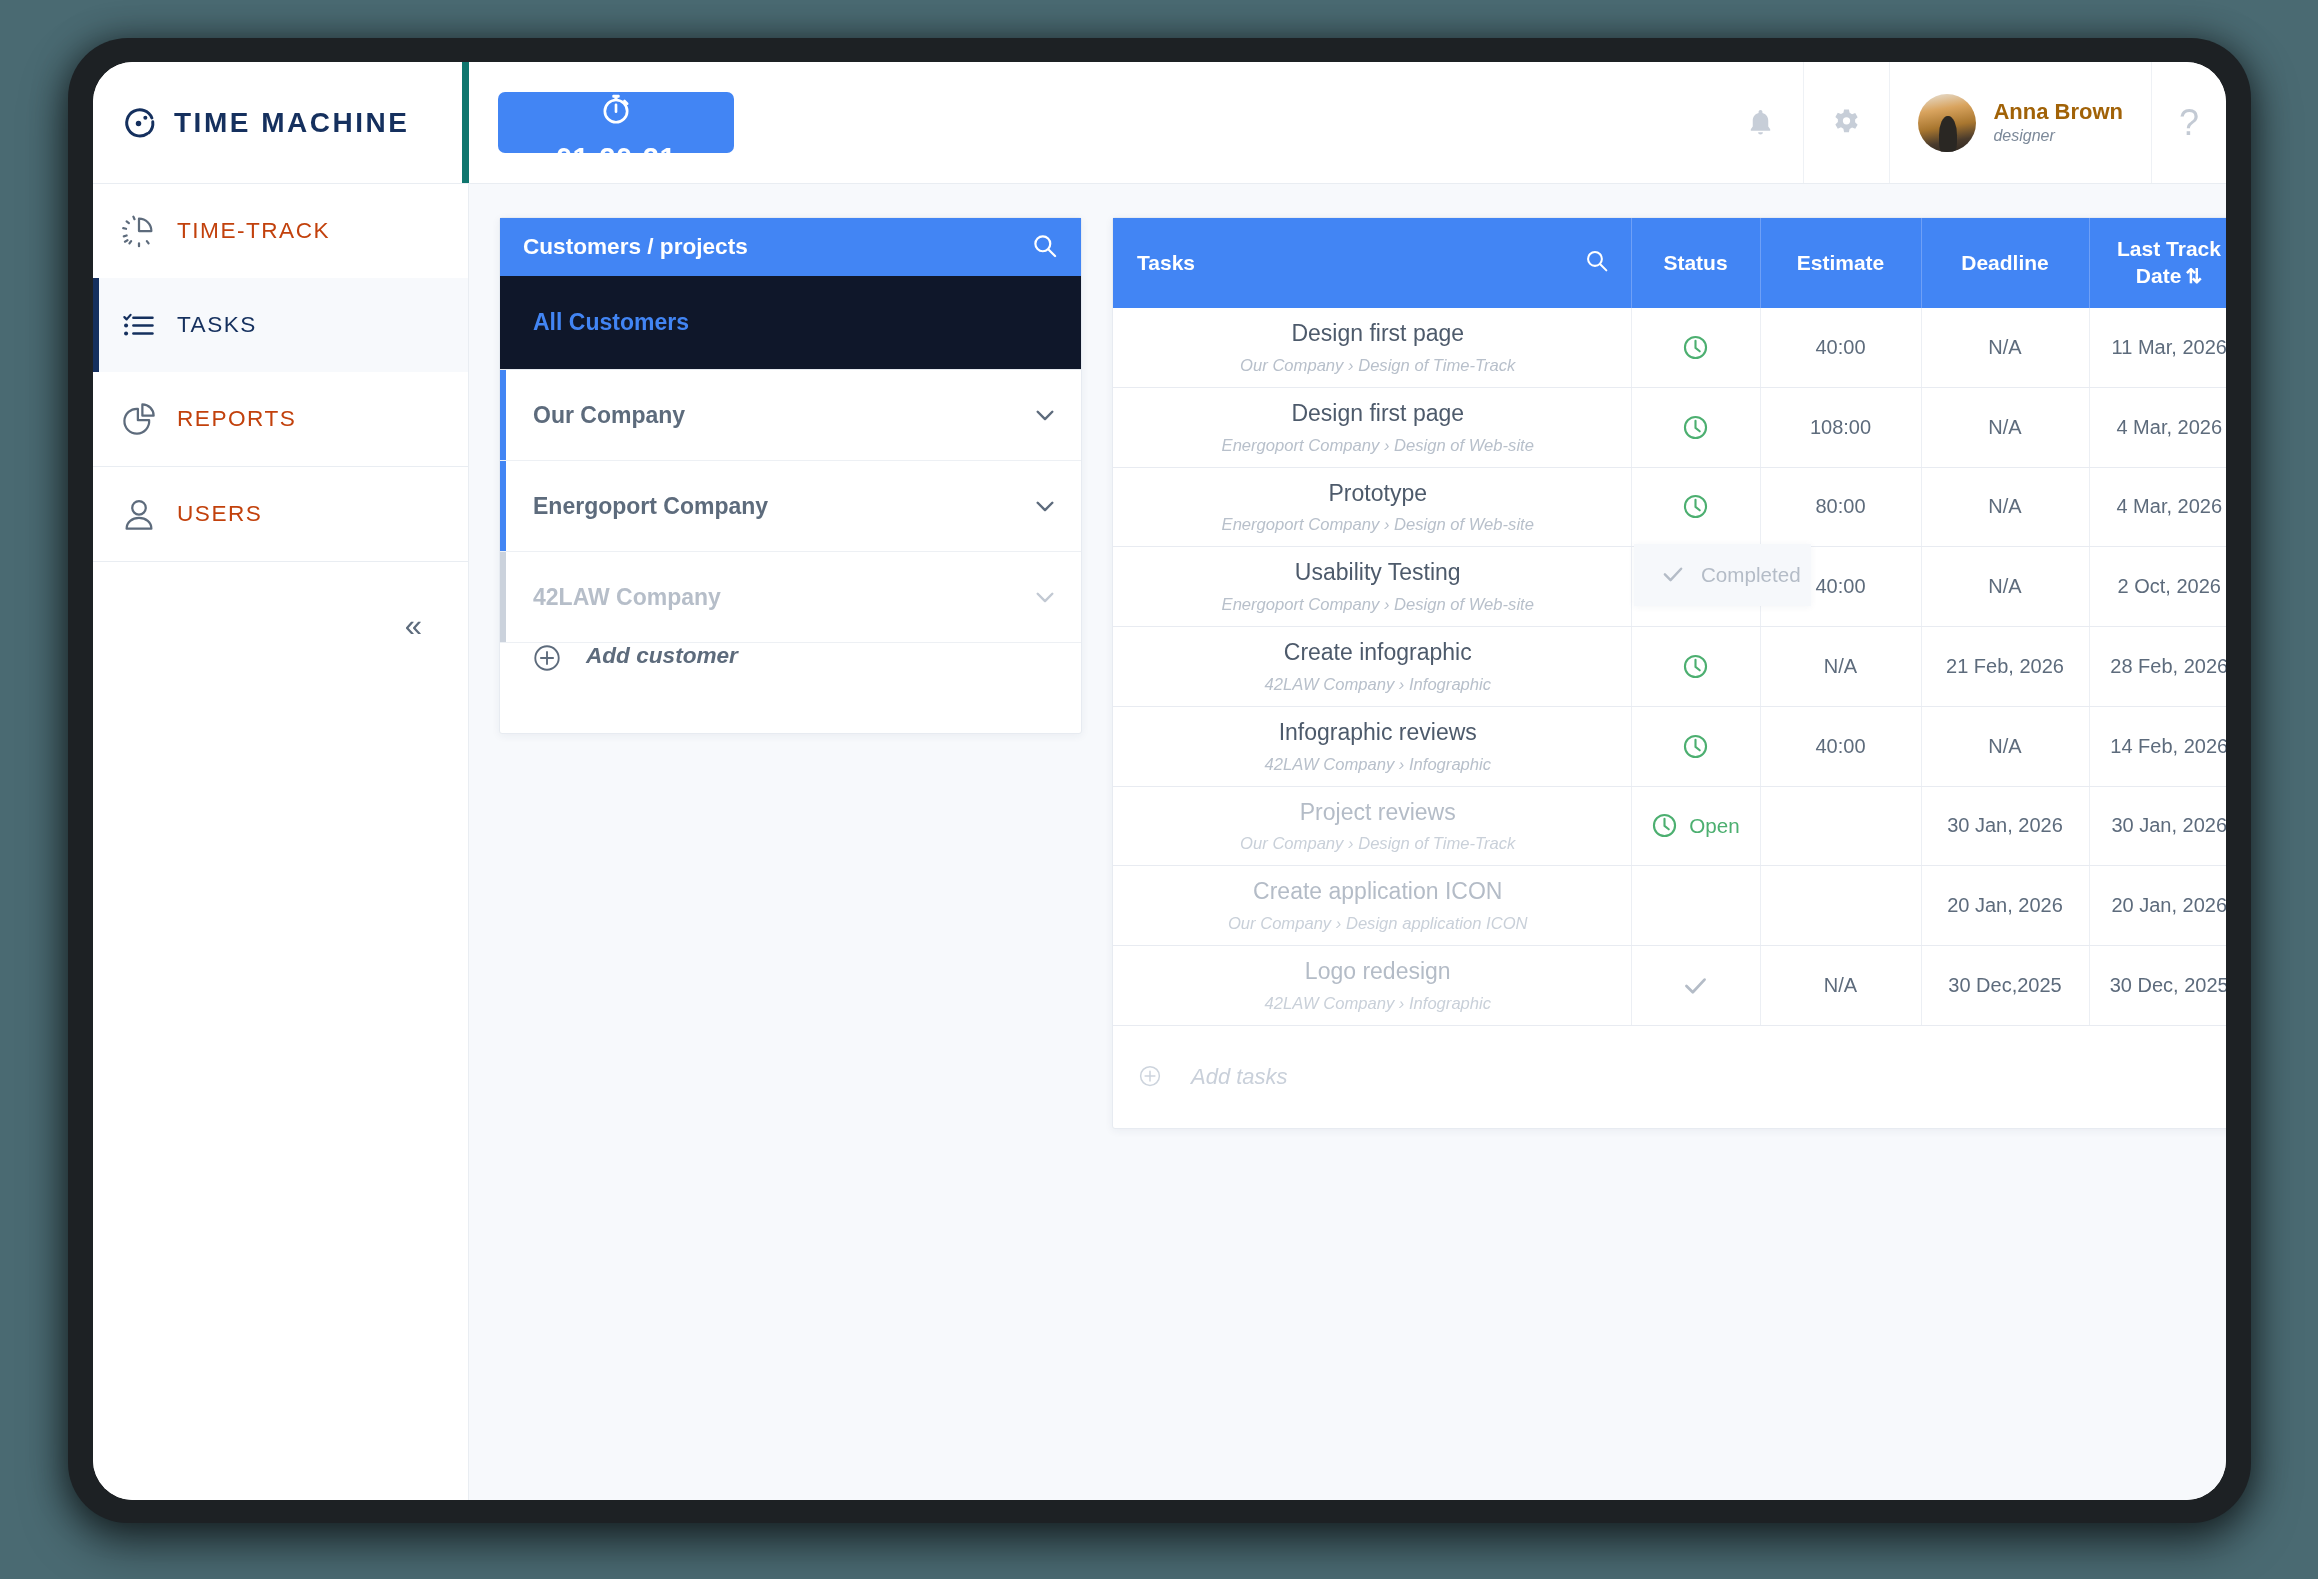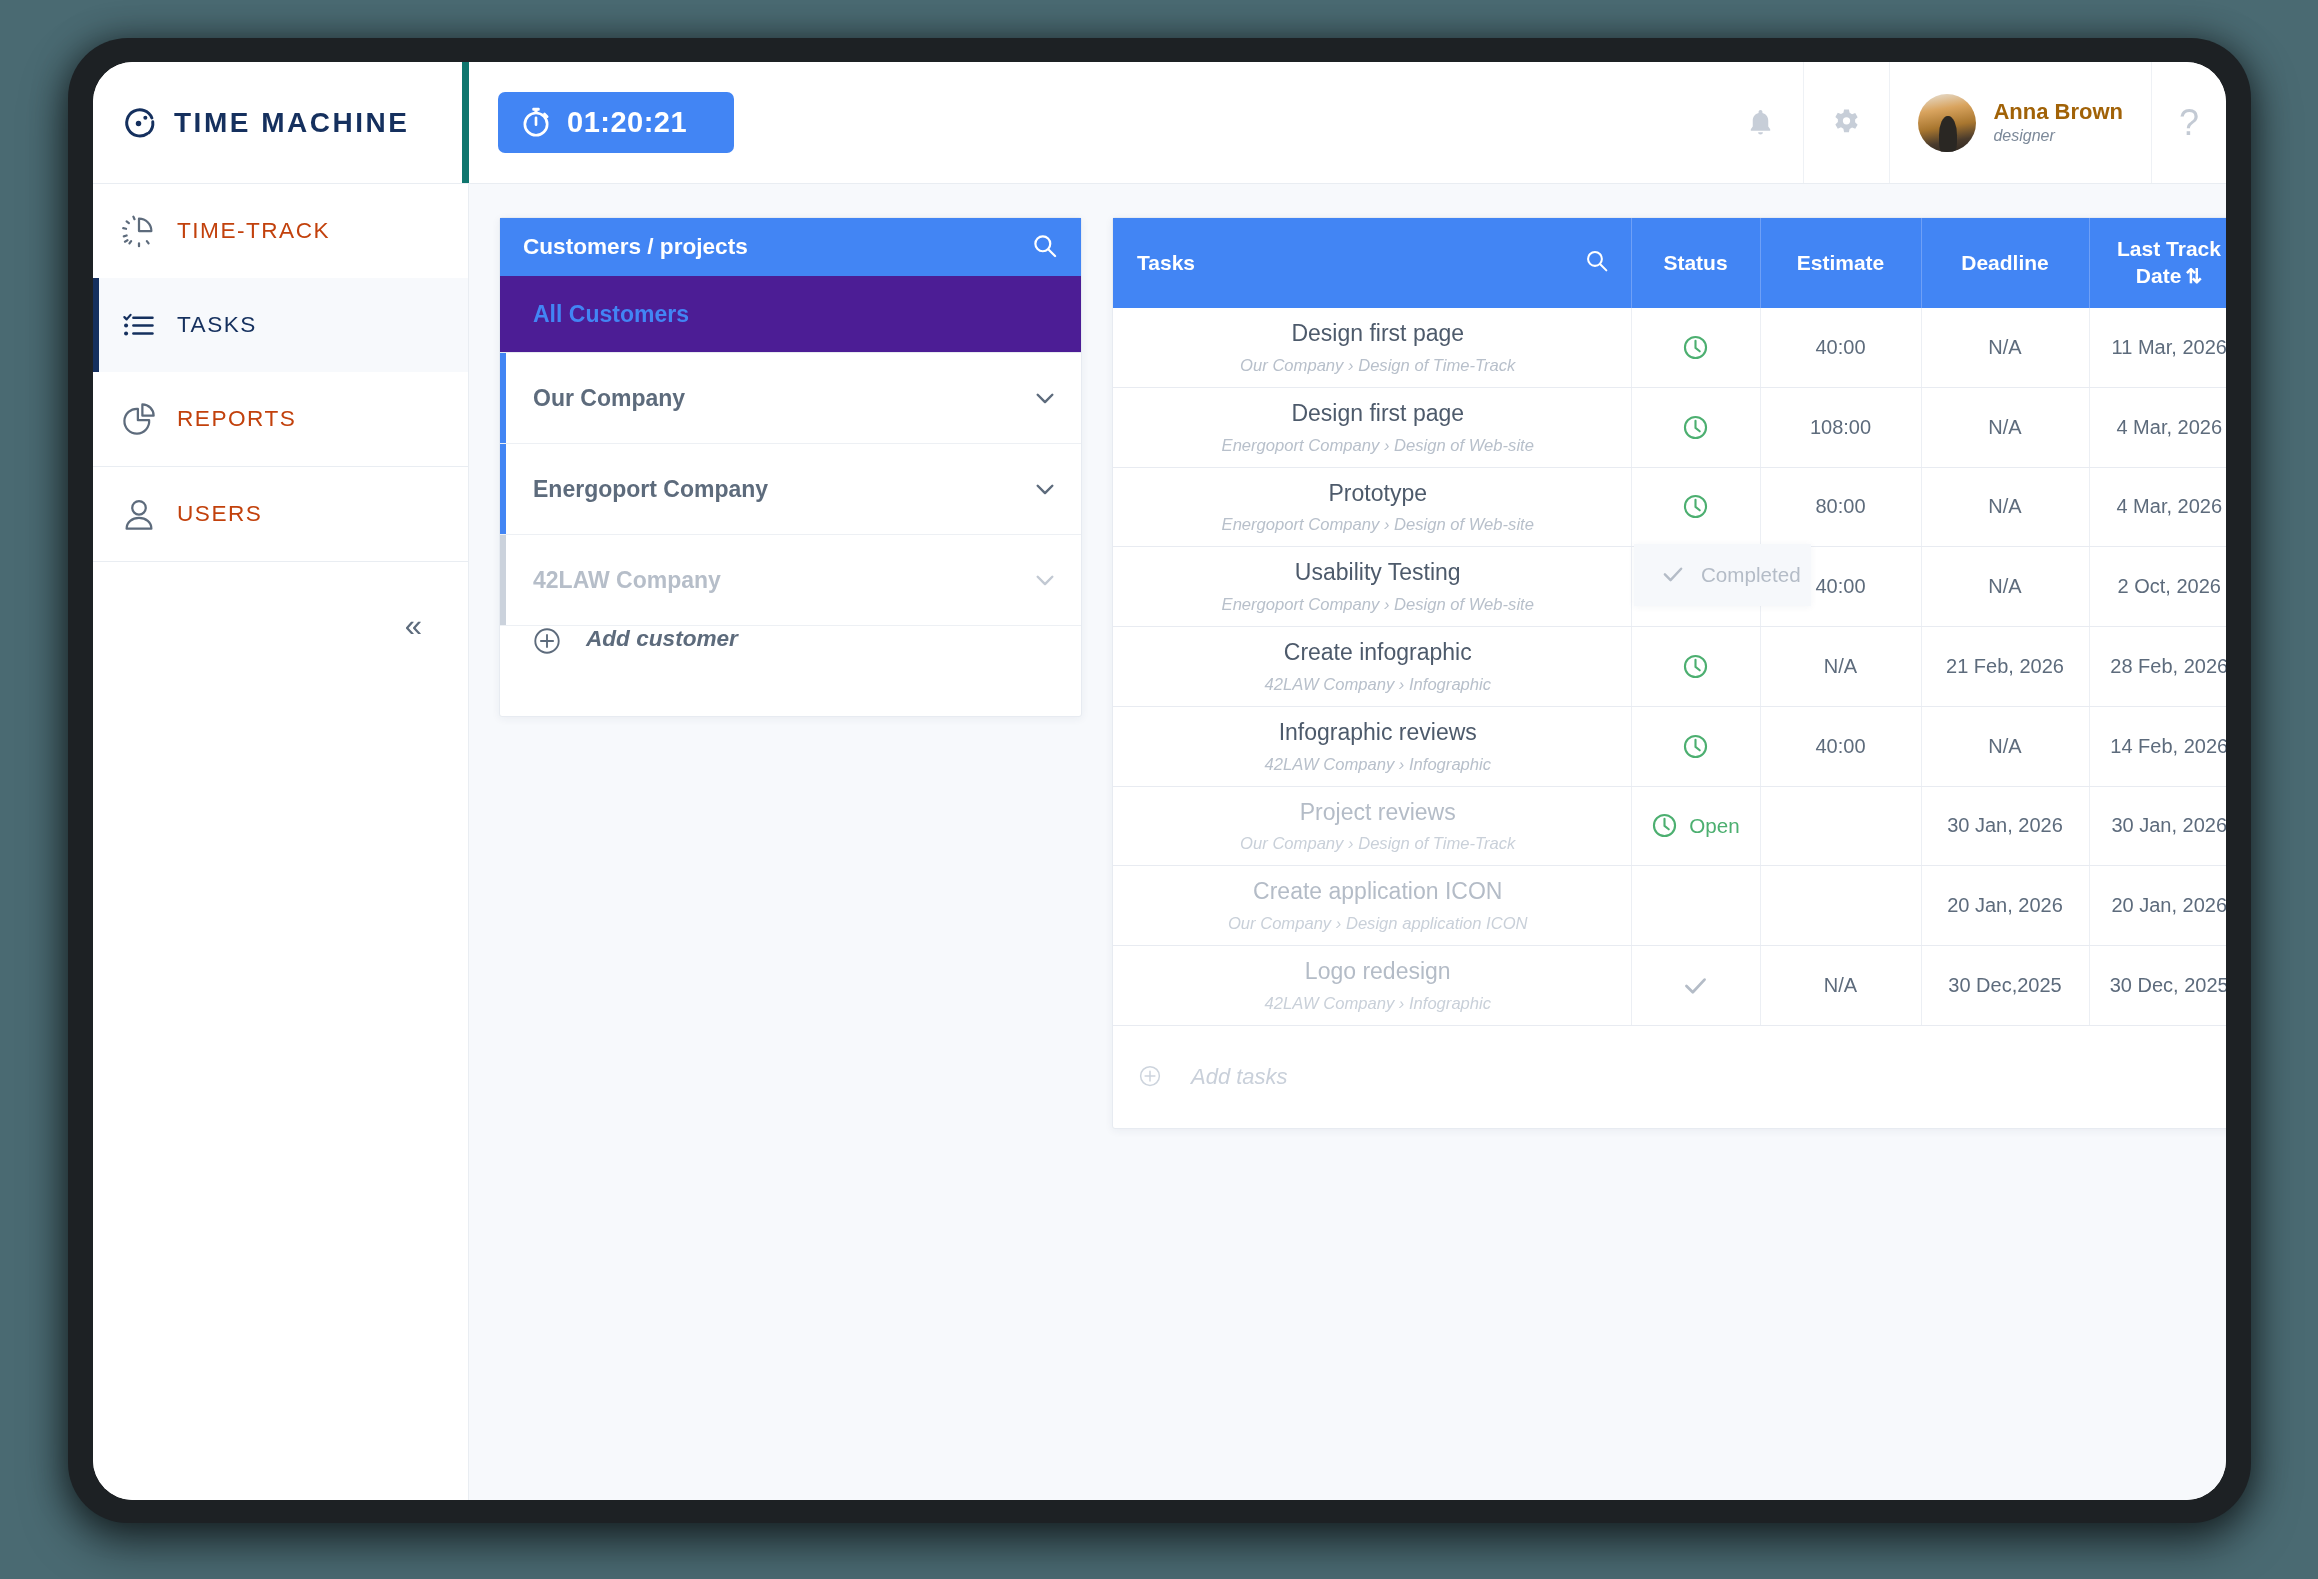--- a/index.html
+++ b/index.html
@@ -45,21 +45,21 @@
   .brand-logo{ width:38px; height:38px; flex:0 0 auto; }
   .brand-name{
     font-size:28px; font-weight:700; letter-spacing:2.5px;
     color:#15305e;
   }
   .timer-btn{
     margin-left:29px;
     height:61px; min-width:236px;
     background:#4285f4; border-radius:7px;
     display:flex; align-items:center; gap:14px;
-    padding:0 21px; cursor:pointer;
+    padding:0 21px; cursor:pointer;flex-direction:column;
   }
   .timer-btn svg{ width:34px; height:34px; flex:0 0 auto; }
   .timer-val{
     color:#fff; font-size:29px; font-weight:700; letter-spacing:0.5px;
     font-family:"Liberation Sans", sans-serif;
   }
   .topbar-right{
     margin-left:auto; height:100%;
     display:flex; align-items:stretch;
   }
@@ -146,21 +146,21 @@
   .cust-row{
     position:relative;
     height:91px;
     display:flex; align-items:center; justify-content:space-between;
     padding:0 23px 0 33px;
     border-bottom:1px solid #edf0f4;
     cursor:pointer;
   }
   .cust-row .cr-name{ font-size:23px; font-weight:700; color:#5d6b7c; }
   .cust-row.all{
-    background:#4c1d95; height:77px; border-bottom:1px solid #e6eaf0;
+    background:#0f172a; height:94px; border-bottom:1px solid #e6eaf0;
   }
   .cust-row.all .cr-name{ color:#4285f4; }
   .cust-row.sel::before{
     content:""; position:absolute; left:0; top:0; bottom:0; width:6px;
     background:#4285f4;
   }
   .cust-row.dim::before{
     content:""; position:absolute; left:0; top:0; bottom:0; width:6px;
     background:#cbd2dc;
   }

